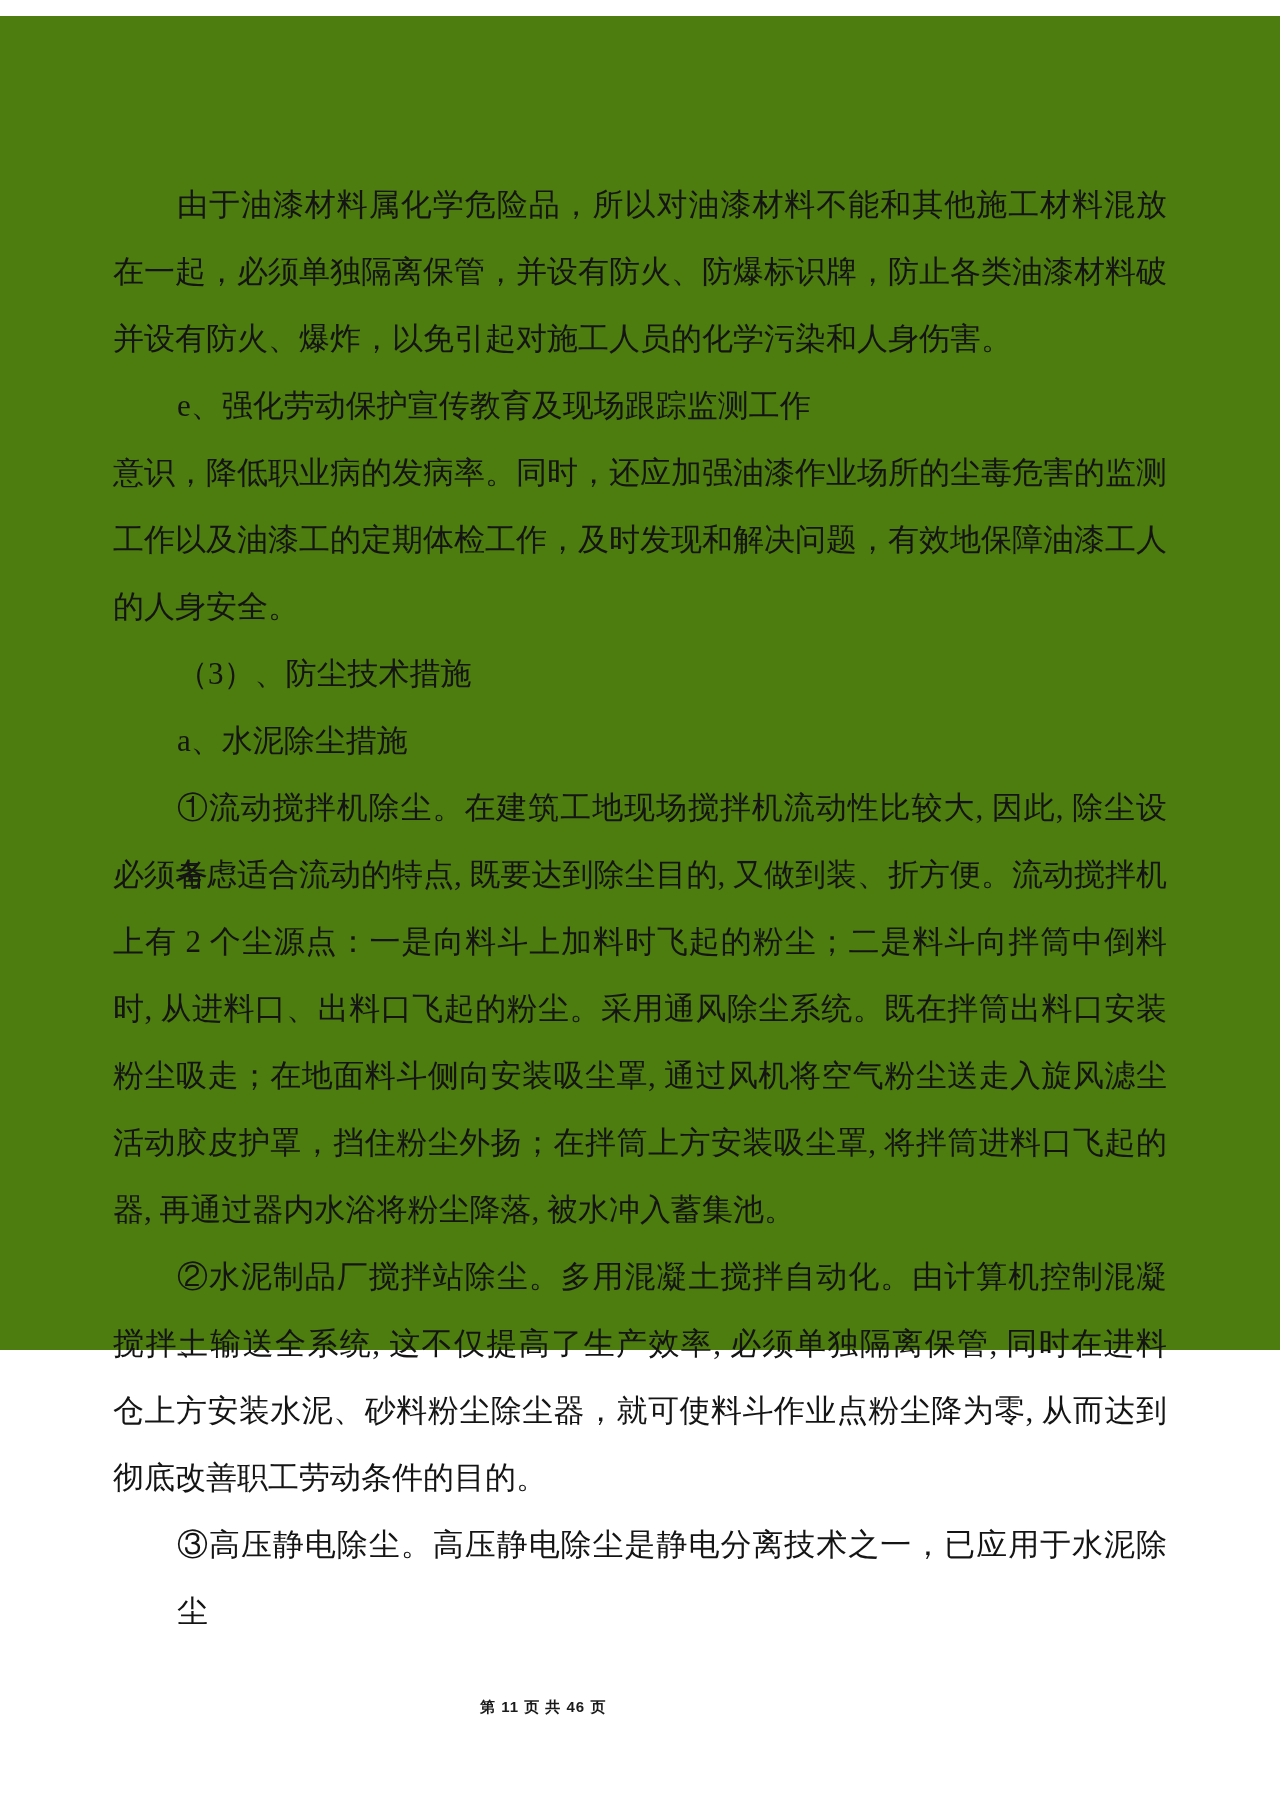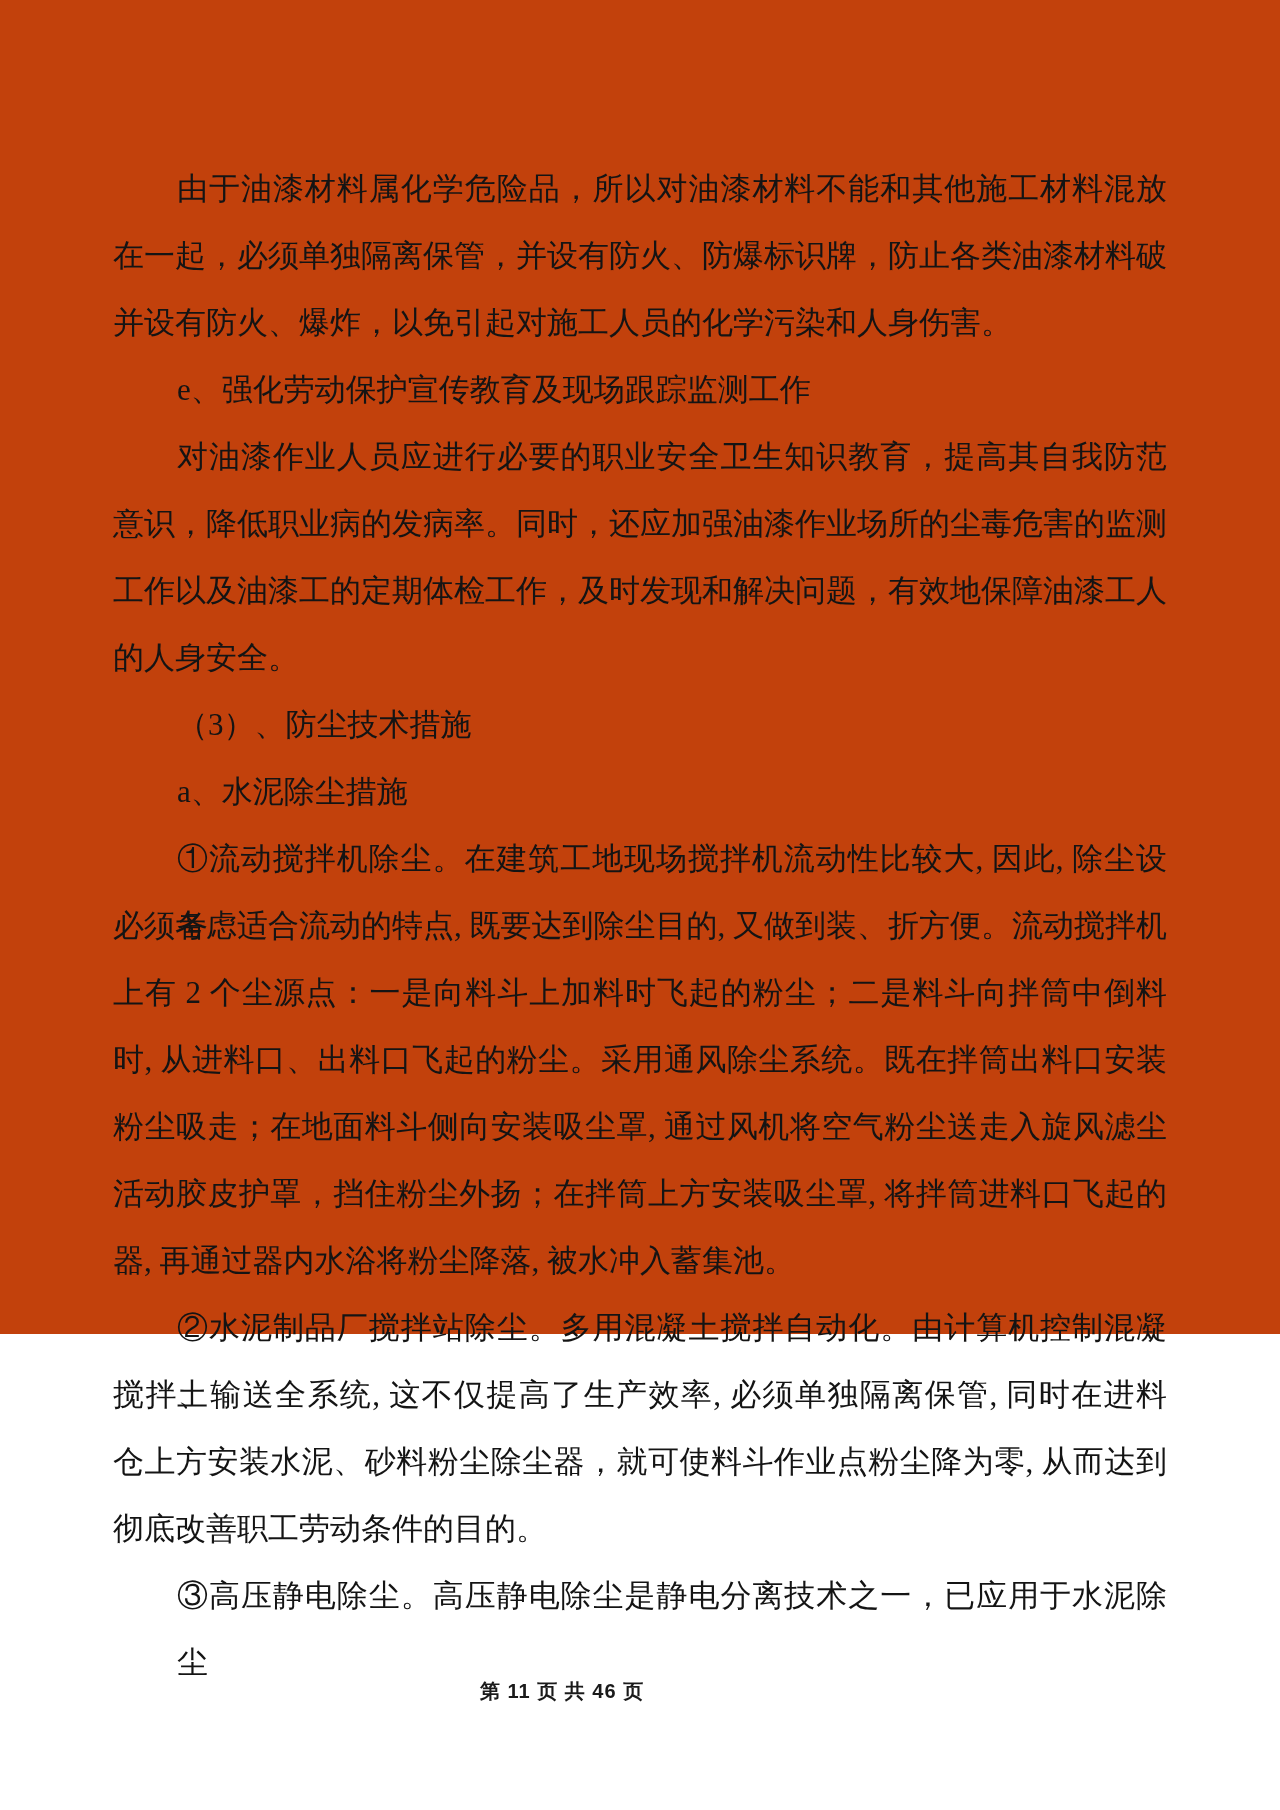--- a/index.html
+++ b/index.html
@@ -7,21 +7,22 @@
     width: 1280px;
     height: 1810px;
     background: #ffffff;
     overflow: hidden;
     font-family: "Liberation Serif", "DejaVu Serif", serif;
   }
   .page {
     position: relative;
     width: 1280px;
     height: 1334px;
-    background: #c2410c;
+    background: #4d7c0f;
+    margin-top: 16px;
   }
   .content {
     position: absolute;
     left: 113px;
     right: 113px;
     top: 155px;
     color: #141414;
     font-size: 31px;
     line-height: 67px;
   }
@@ -38,35 +39,34 @@
   .line.indent {
     padding-left: 64px;
   }
   .footer {
     position: absolute;
     top: 1676px;
     left: 480px;
     color: #1a1a1a;
     font-family: "Liberation Sans", "DejaVu Sans", sans-serif;
     font-weight: bold;
-    font-size: 20px;
+    font-size: 15px;
     line-height: 30px;
     letter-spacing: 1px;
   }
 </style>
 </head>
 <body>
 
 <div class="page">
   <div class="content">
       <div class="line indent justify">由于油漆材料属化学危险品，所以对油漆材料不能和其他施工材料混放</div>
       <div class="line justify">在一起，必须单独隔离保管，并设有防火、防爆标识牌，防止各类油漆材料破</div>
       <div class="line">并设有防火、爆炸，以免引起对施工人员的化学污染和人身伤害。</div>
       <div class="line indent">e、强化劳动保护宣传教育及现场跟踪监测工作</div>
-      <div class="line indent justify">对油漆作业人员应进行必要的职业安全卫生知识教育，提高其自我防范</div>
       <div class="line justify">意识，降低职业病的发病率。同时，还应加强油漆作业场所的尘毒危害的监测</div>
       <div class="line justify">工作以及油漆工的定期体检工作，及时发现和解决问题，有效地保障油漆工人</div>
       <div class="line">的人身安全。</div>
       <div class="line indent">（3）、防尘技术措施</div>
       <div class="line indent">a、水泥除尘措施</div>
       <div class="line indent justify">①流动搅拌机除尘。在建筑工地现场搅拌机流动性比较大, 因此, 除尘设备</div>
       <div class="line justify">必须考虑适合流动的特点, 既要达到除尘目的, 又做到装、折方便。流动搅拌机</div>
       <div class="line justify">上有 2 个尘源点：一是向料斗上加料时飞起的粉尘；二是料斗向拌筒中倒料</div>
       <div class="line justify">时, 从进料口、出料口飞起的粉尘。采用通风除尘系统。既在拌筒出料口安装</div>
       <div class="line justify">粉尘吸走；在地面料斗侧向安装吸尘罩, 通过风机将空气粉尘送走入旋风滤尘</div>

